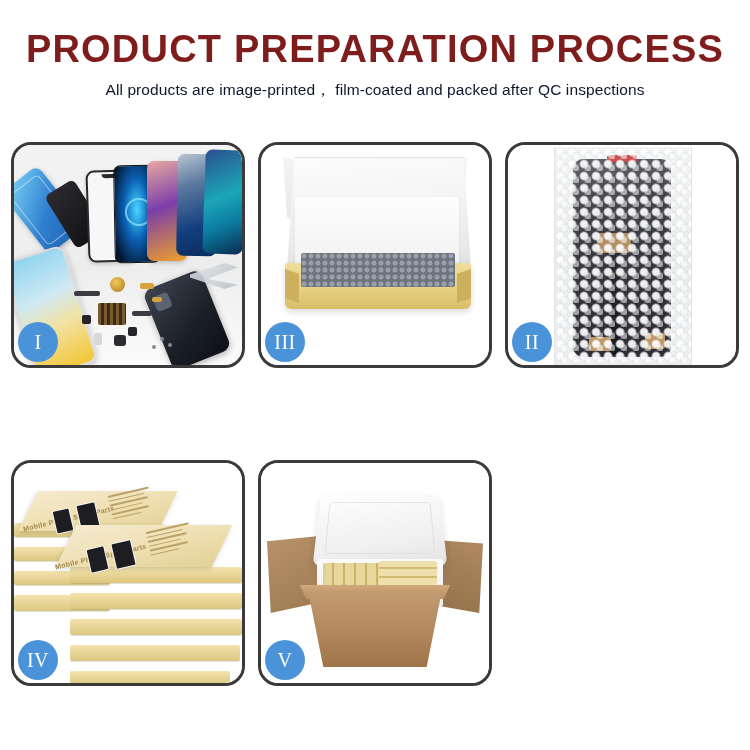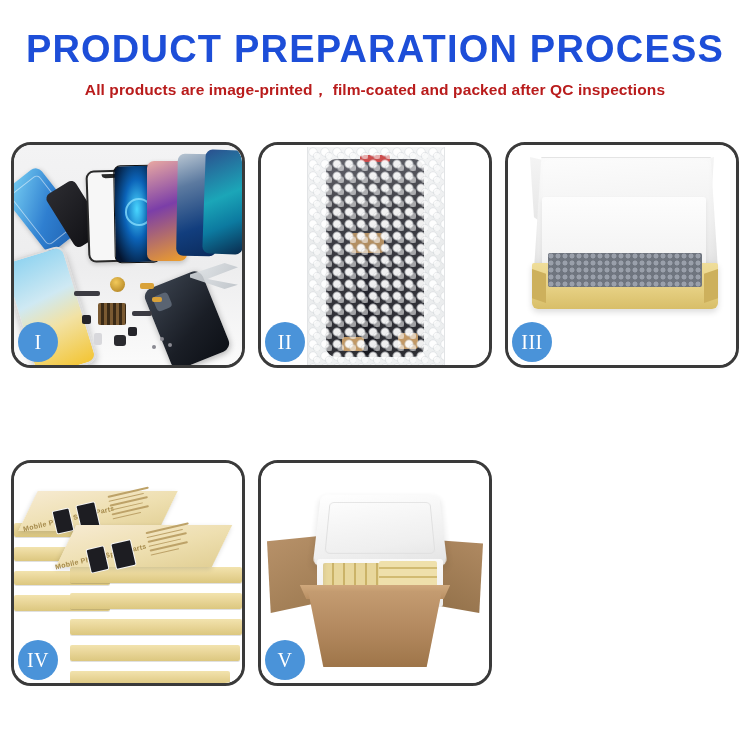--- a/index.html
+++ b/index.html
@@ -7,27 +7,27 @@
     width:750px;height:750px;background:#ffffff;
     font-family:"Liberation Sans", sans-serif;
     overflow:hidden;position:relative;
   }
   .page{position:relative;width:750px;height:750px;box-sizing:border-box;}
 
   
   .header{text-align:center;padding-top:30px;}
   .title{
     font-family:"Liberation Sans", sans-serif;
-    font-size:38px;font-weight:bold;color:#1d4ed8;
+    font-size:38px;font-weight:bold;color:#7f1d1d;
     letter-spacing:1.2px;line-height:1.05;margin:0;
     white-space:nowrap;
   }
   .subtitle{
     font-family:"Liberation Sans", sans-serif;
-    font-size:15.5px;font-weight:bold;color:#b91c1c;
+    font-size:15.5px;font-weight:normal;color:#0f172a;
     margin:10px 0 0 0;letter-spacing:.1px;white-space:nowrap;
   }
 
   
   .grid{
     position:absolute;left:11px;top:142px;
     width:728px;
     display:grid;
     grid-template-columns:234px 234px 234px;
     grid-template-rows:226px 226px;
@@ -351,46 +351,46 @@
           <div class="pt screw" style="left:86px;top:62px;"></div>
           <div class="pt screw" style="left:94px;top:68px;"></div>
           <div class="pt screw" style="left:78px;top:70px;"></div>
         </div>
         <div class="tweezer"></div>
       </div>
       <div class="badge">I</div>
     </div>
 
     <div class="panel">
-      <div class="photo p2">
-        <div class="bw-bag">
-          <div class="bw-screen"></div>
-          <div class="flex-cable"></div>
-          <div class="conn" style="left:34px;top:190px;width:22px;height:14px;"></div>
-          <div class="conn" style="left:90px;top:186px;width:20px;height:16px;"></div>
-          <div class="bubbles"></div>
-          <div class="bubbles2"></div>
-        </div>
-      </div>
-      <div class="badge">II</div>
-    </div>
-
-    <div class="panel">
       <div class="photo p3">
         <div class="b3-lidflapL"></div>
         <div class="b3-lidflapR"></div>
         <div class="b3-lid"></div>
         <div class="b3-foam"></div>
         <div class="b3-tray">
           <div class="b3-inner"></div>
           <div class="b3-edgeL"></div>
           <div class="b3-edgeR"></div>
         </div>
       </div>
       <div class="badge">III</div>
+    </div>
+
+    <div class="panel">
+      <div class="photo p2">
+        <div class="bw-bag">
+          <div class="bw-screen"></div>
+          <div class="flex-cable"></div>
+          <div class="conn" style="left:34px;top:190px;width:22px;height:14px;"></div>
+          <div class="conn" style="left:90px;top:186px;width:20px;height:16px;"></div>
+          <div class="bubbles"></div>
+          <div class="bubbles2"></div>
+        </div>
+      </div>
+      <div class="badge">II</div>
     </div>
 
     <div class="panel">
       <div class="photo p4">
         <div class="stackwrap">
 
           <div class="gbox" style="left:0px;top:60px;width:96px;height:14px;"></div>
           <div class="gbox" style="left:0px;top:84px;width:96px;height:14px;"></div>
           <div class="gbox" style="left:0px;top:108px;width:96px;height:14px;"></div>
           <div class="gbox" style="left:0px;top:132px;width:96px;height:16px;"></div>

